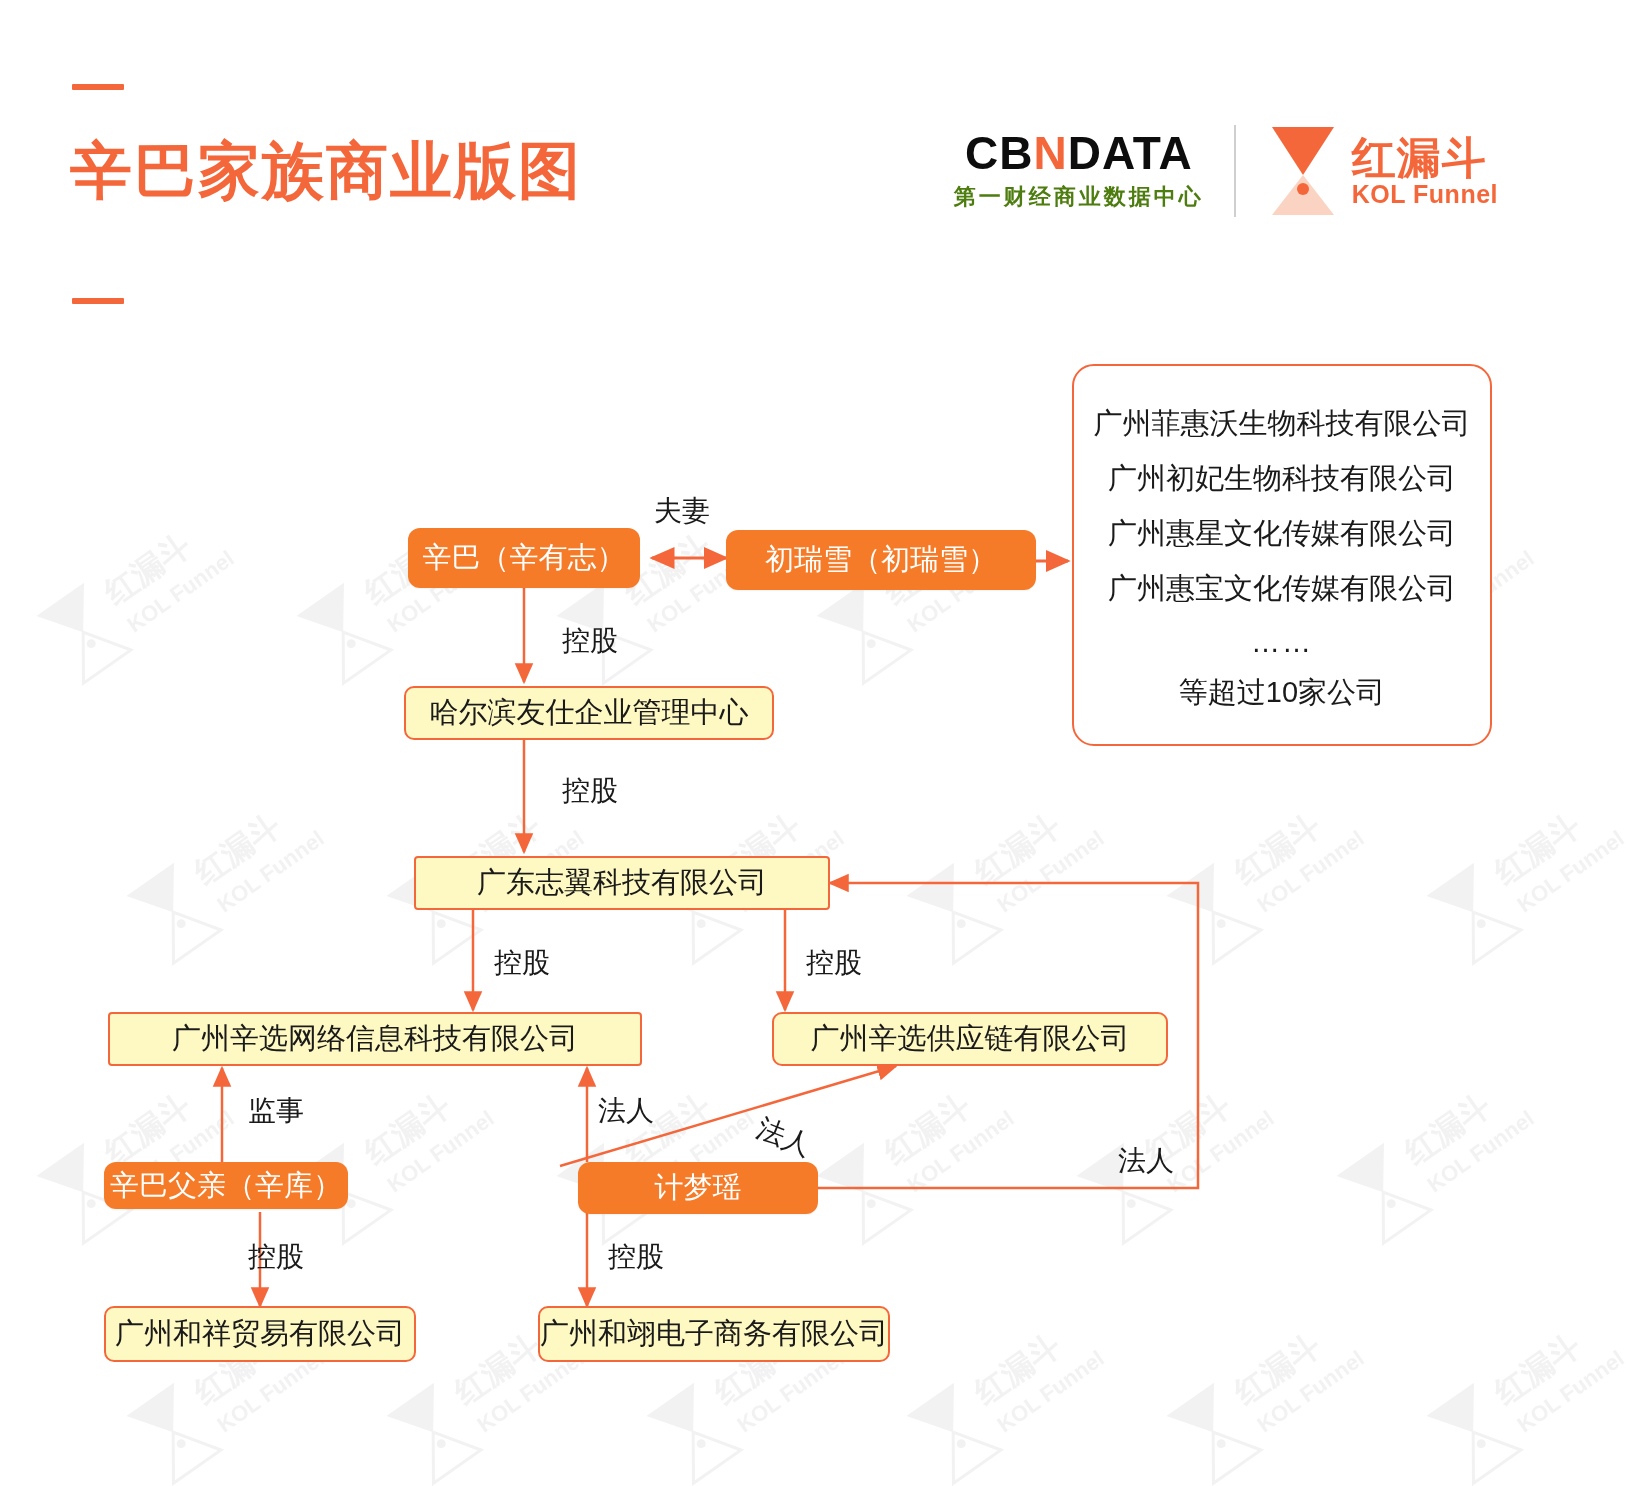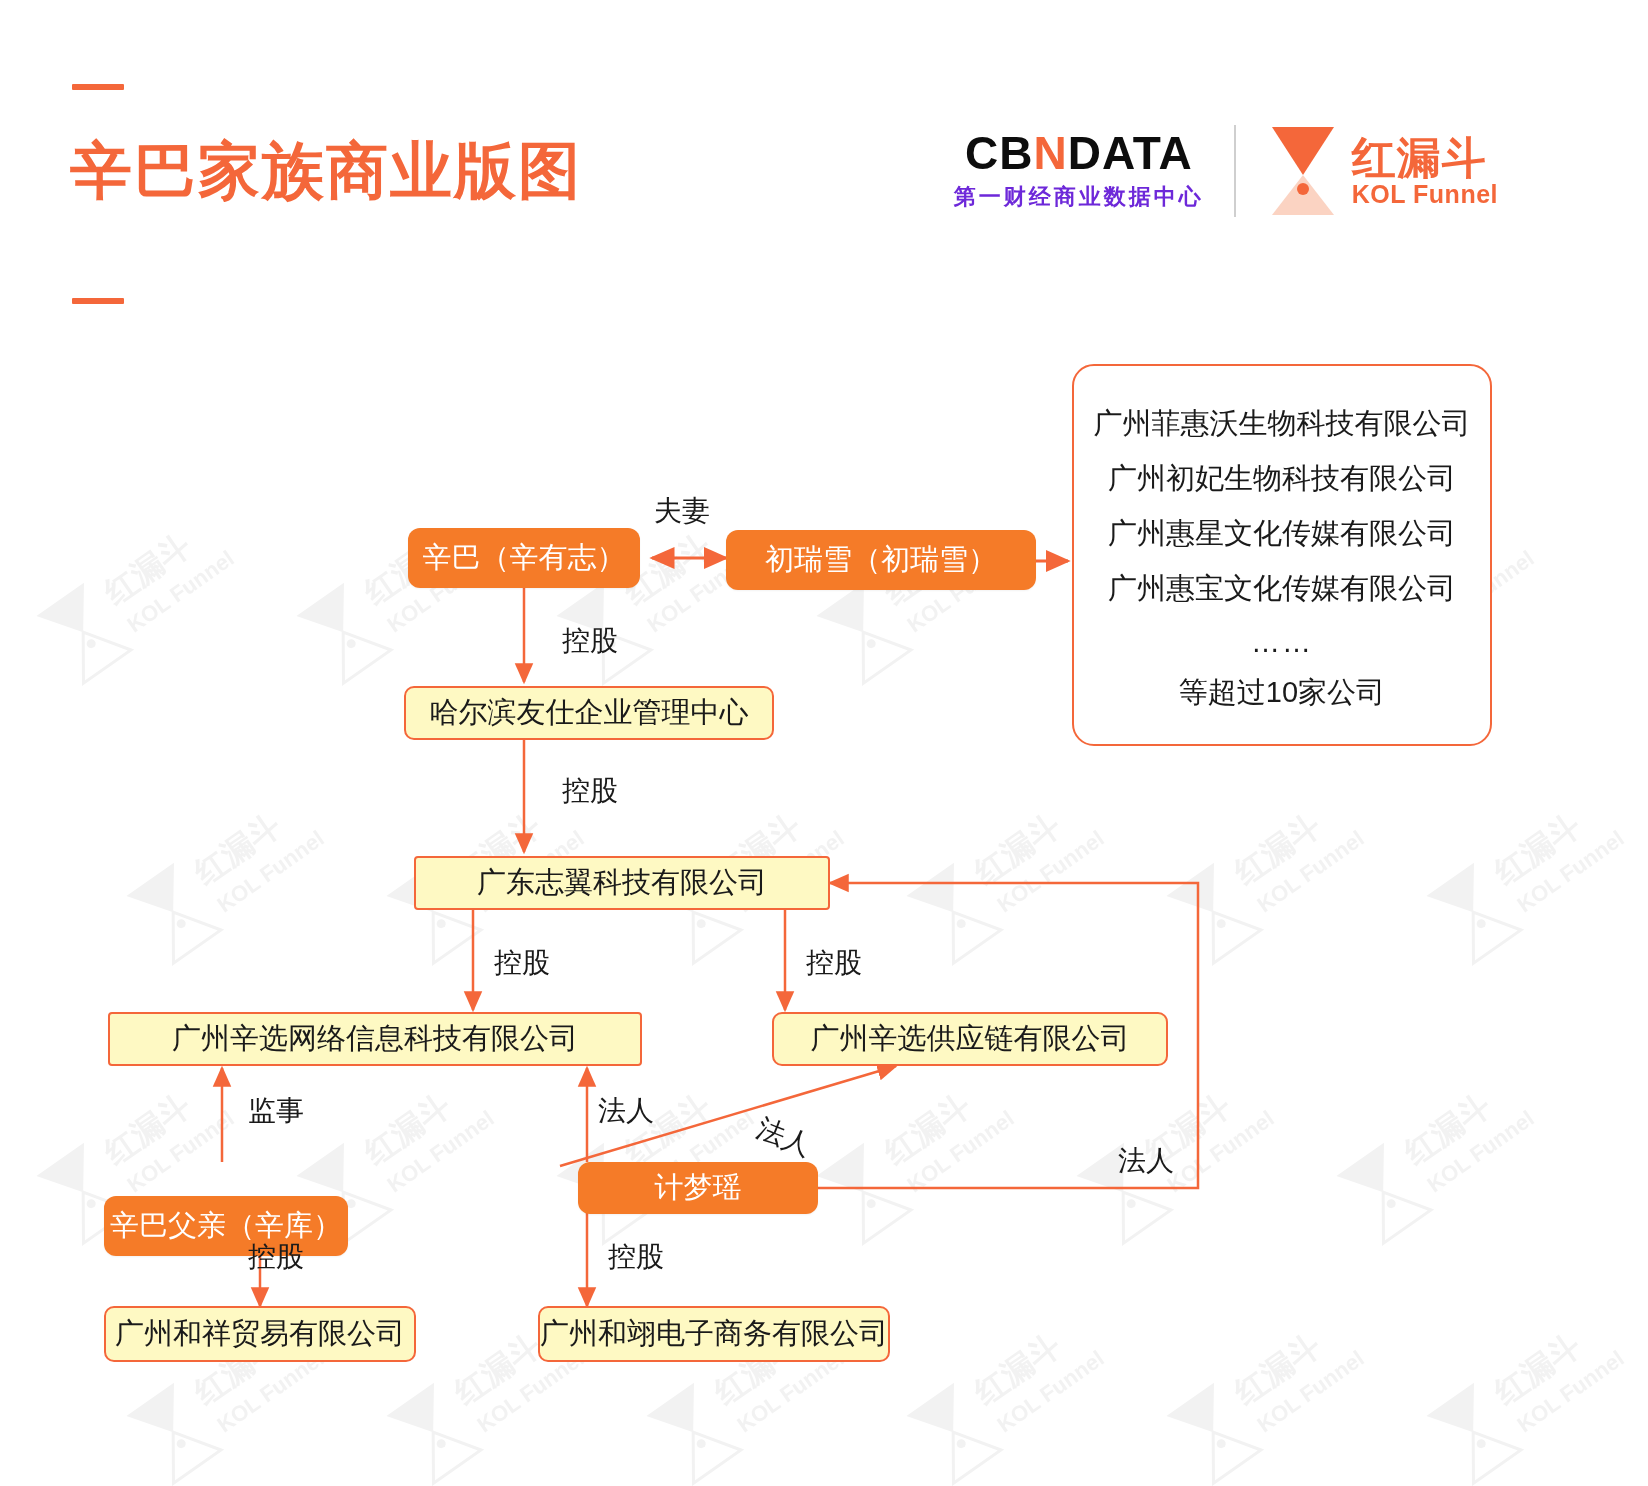--- a/index.html
+++ b/index.html
@@ -88,21 +88,21 @@
     color: #0d0d0d;
     line-height: 1;
     white-space: nowrap;
     font-family: "Liberation Sans", sans-serif;
   }
   #cbndata-wordmark .accent { color: #F4673A; }
   #cbndata-sub {
     font-size: 22px;
     font-weight: bold;
     letter-spacing: 3px;
-    color: #6d28d9;
+    color: #4d7c0f;
     white-space: nowrap;
   }
   #logo-divider {
     width: 2px;
     height: 92px;
     background: #cfcfcf;
   }
   #kol-logo {
     display: flex;
     align-items: center;
@@ -517,21 +517,21 @@
     <div class="node person" style="left:726px; top:530px; width:310px; height:60px;">初瑞雪（初瑞雪）</div>
 
     <div class="node company" style="left:404px; top:686px; width:370px; height:54px;">哈尔滨友仕企业管理中心</div>
 
     <div class="node company sharp" style="left:414px; top:856px; width:416px; height:54px;">广东志翼科技有限公司</div>
 
     <div class="node company sharp" style="left:108px; top:1012px; width:534px; height:54px;">广州辛选网络信息科技有限公司</div>
 
     <div class="node company" style="left:772px; top:1012px; width:396px; height:54px;border-radius:10px;">广州辛选供应链有限公司</div>
 
-    <div class="node person" style="left:104px; top:1196px; width:244px; height:60px;text-align:center;">辛巴父亲（辛库）</div>
+    <div class="node person" style="left:104px; top:1162px; width:244px; height:47px;text-align:center;">辛巴父亲（辛库）</div>
 
     <div class="node person" style="left:538px; top:1162px; width:240px; height:52px;margin-left:40px;">计梦瑶</div>
 
     <div class="node company" style="left:104px; top:1306px; width:312px; height:56px;">广州和祥贸易有限公司</div>
 
     <div class="node company" style="left:538px; top:1306px; width:352px; height:56px;">广州和翊电子商务有限公司</div>
 
     <div id="company-panel">
       <div class="cp-line">广州菲惠沃生物科技有限公司</div>
       <div class="cp-line">广州初妃生物科技有限公司</div>

